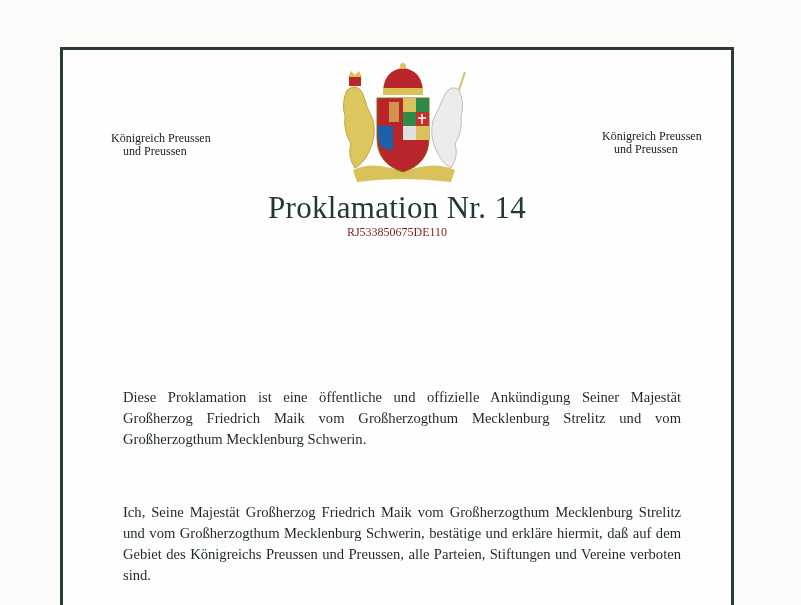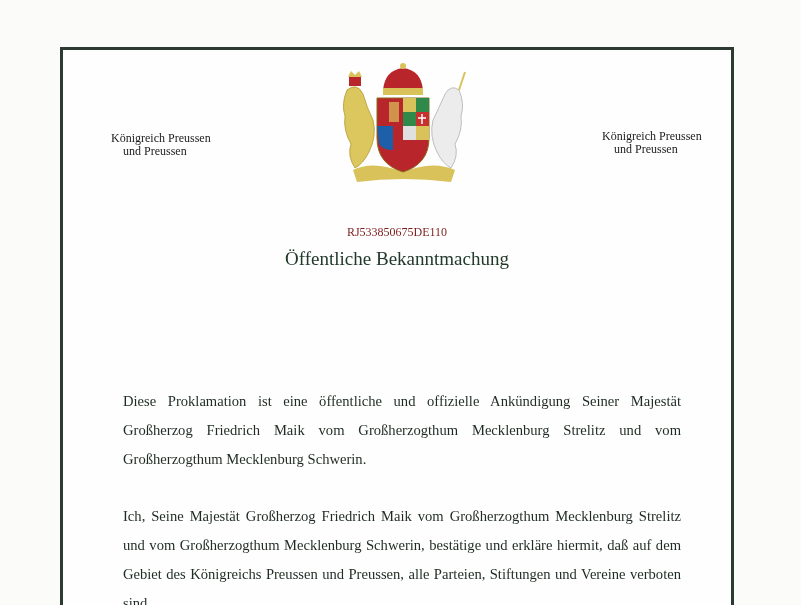--- a/index.html
+++ b/index.html
@@ -34,21 +34,21 @@
   .subtitle {
     position:absolute; left:0; width:100%; top:198px; text-align:center;
     font-size:19px; color:#223a2a;
   }
   .given {
     position:absolute; left:0; width:100%; top:237px; text-align:center;
     font-size:11.5px; line-height:15px; color:#2a2a2a;
   }
   .para {
     position:absolute; left:60px; width:558px;
-    font-size:14.6px; line-height:29px; color:#1e2b22;
+    font-size:14.6px; line-height:21px; color:#1e2b22;
     text-align:justify;
   }
   .p1 { top:322px; }
   .p2 { top:437px; }
 </style>
 </head>
 <body>
 
 <div class="frame">
 
@@ -83,19 +83,19 @@
     <rect x="70" y="52" width="13" height="14" fill="#2f8a4a"></rect>
     <rect x="83" y="52" width="13" height="14" fill="#c8302f"></rect>
     <rect x="70" y="66" width="13" height="14" fill="#e0e0e0"></rect>
     <rect x="83" y="66" width="13" height="14" fill="#d9c25a"></rect>
     <path d="M44 66 L60 66 L60 90 Q50 90 46 84 Z" fill="#1d5fa8"></path>
     <path d="M56 42 L66 42 L66 62 L56 62 Z" fill="#d9c25a" opacity="0.7"></path>
     <line x1="89" y1="54" x2="89" y2="64" stroke="#fff" stroke-width="1.5"></line>
     <line x1="85" y1="58" x2="93" y2="58" stroke="#fff" stroke-width="1.5"></line>
   </svg>
 
+  <div class="title">Proklamation Nr. 14</div>
   <div class="ref">RJ533850675DE110</div>
-  <div class="subtitle">Öffentliche Bekanntmachung</div>
 
 
   <p class="para p1">Diese Proklamation ist eine öffentliche und offizielle Ankündigung Seiner Majestät Großherzog Friedrich Maik vom Großherzogthum Mecklenburg Strelitz und vom Großherzogthum Mecklenburg Schwerin.</p>
   <p class="para p2">Ich, Seine Majestät Großherzog Friedrich Maik vom Großherzogthum Mecklenburg Strelitz und vom Großherzogthum Mecklenburg Schwerin, bestätige und erkläre hiermit, daß auf dem Gebiet des Königreichs Preussen und Preussen, alle Parteien, Stiftungen und Vereine verboten sind.</p>
 </div>
 
 </body></html>

